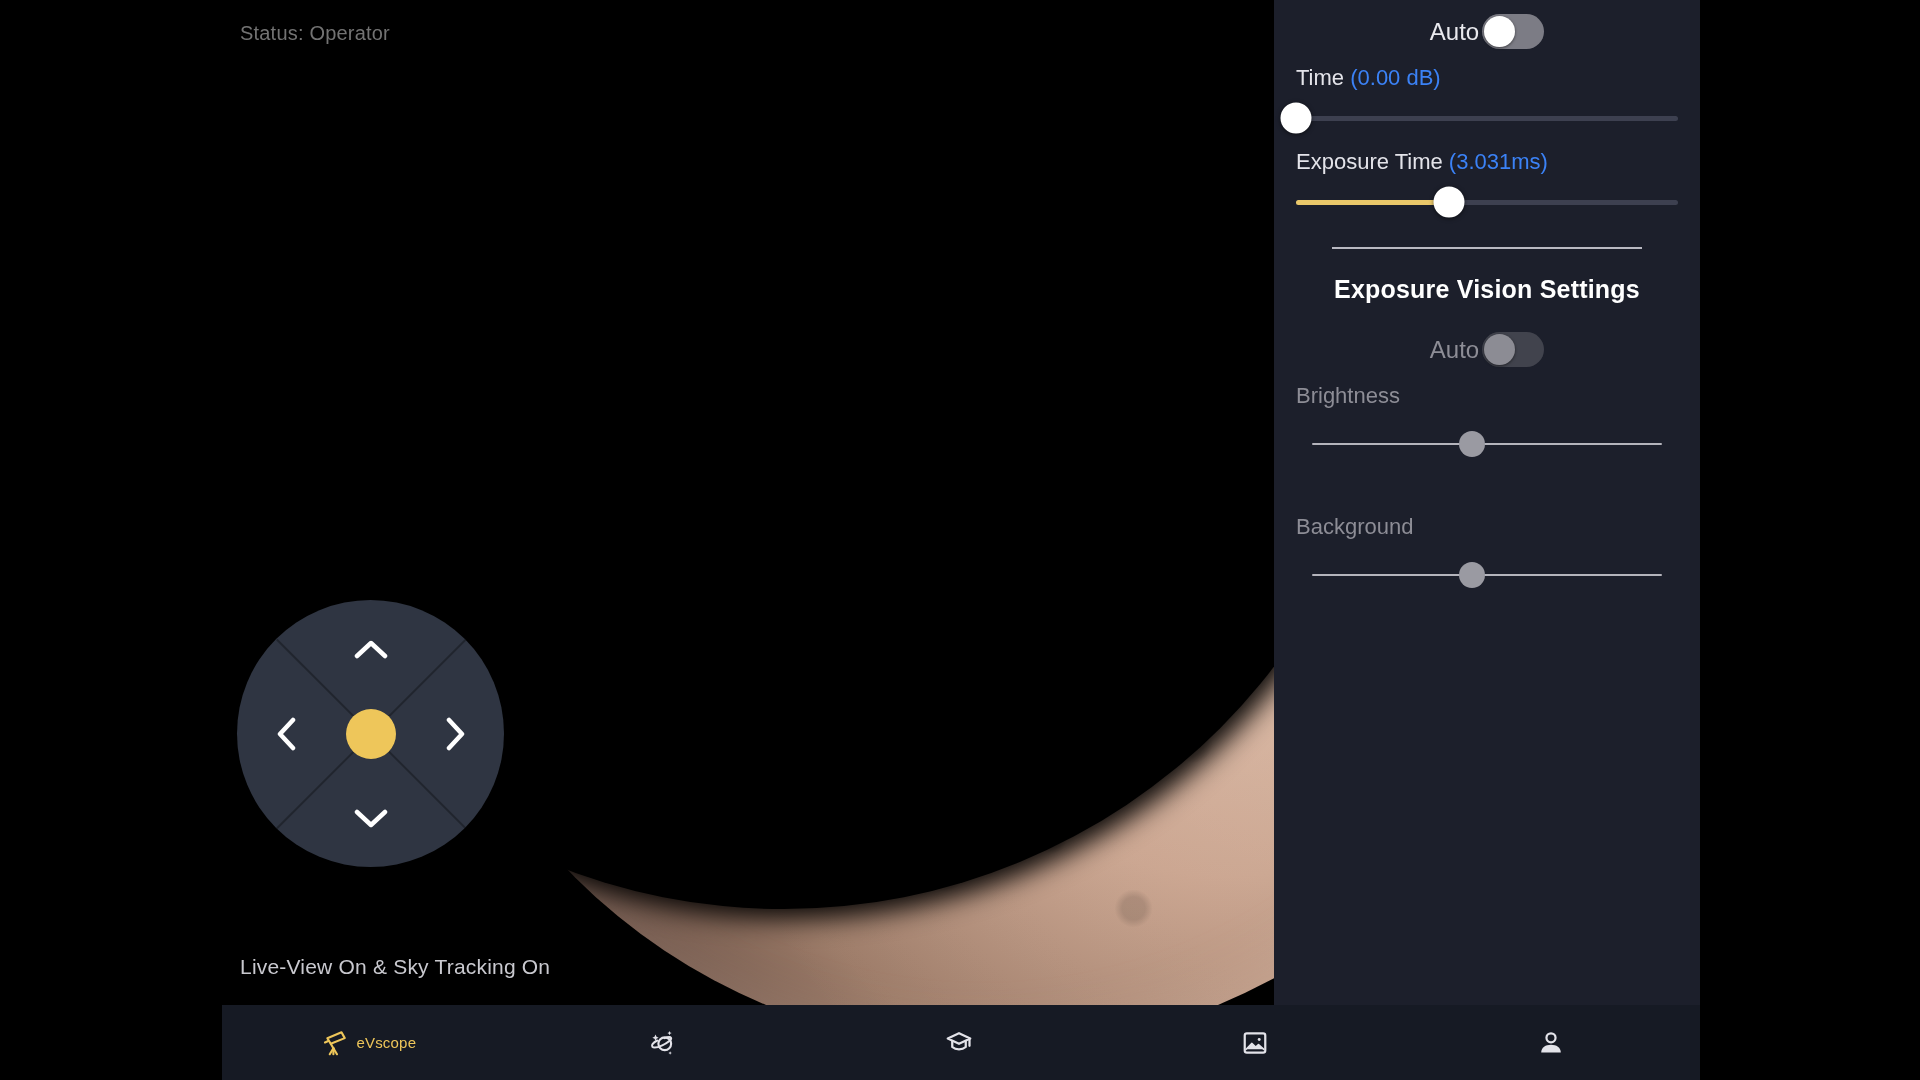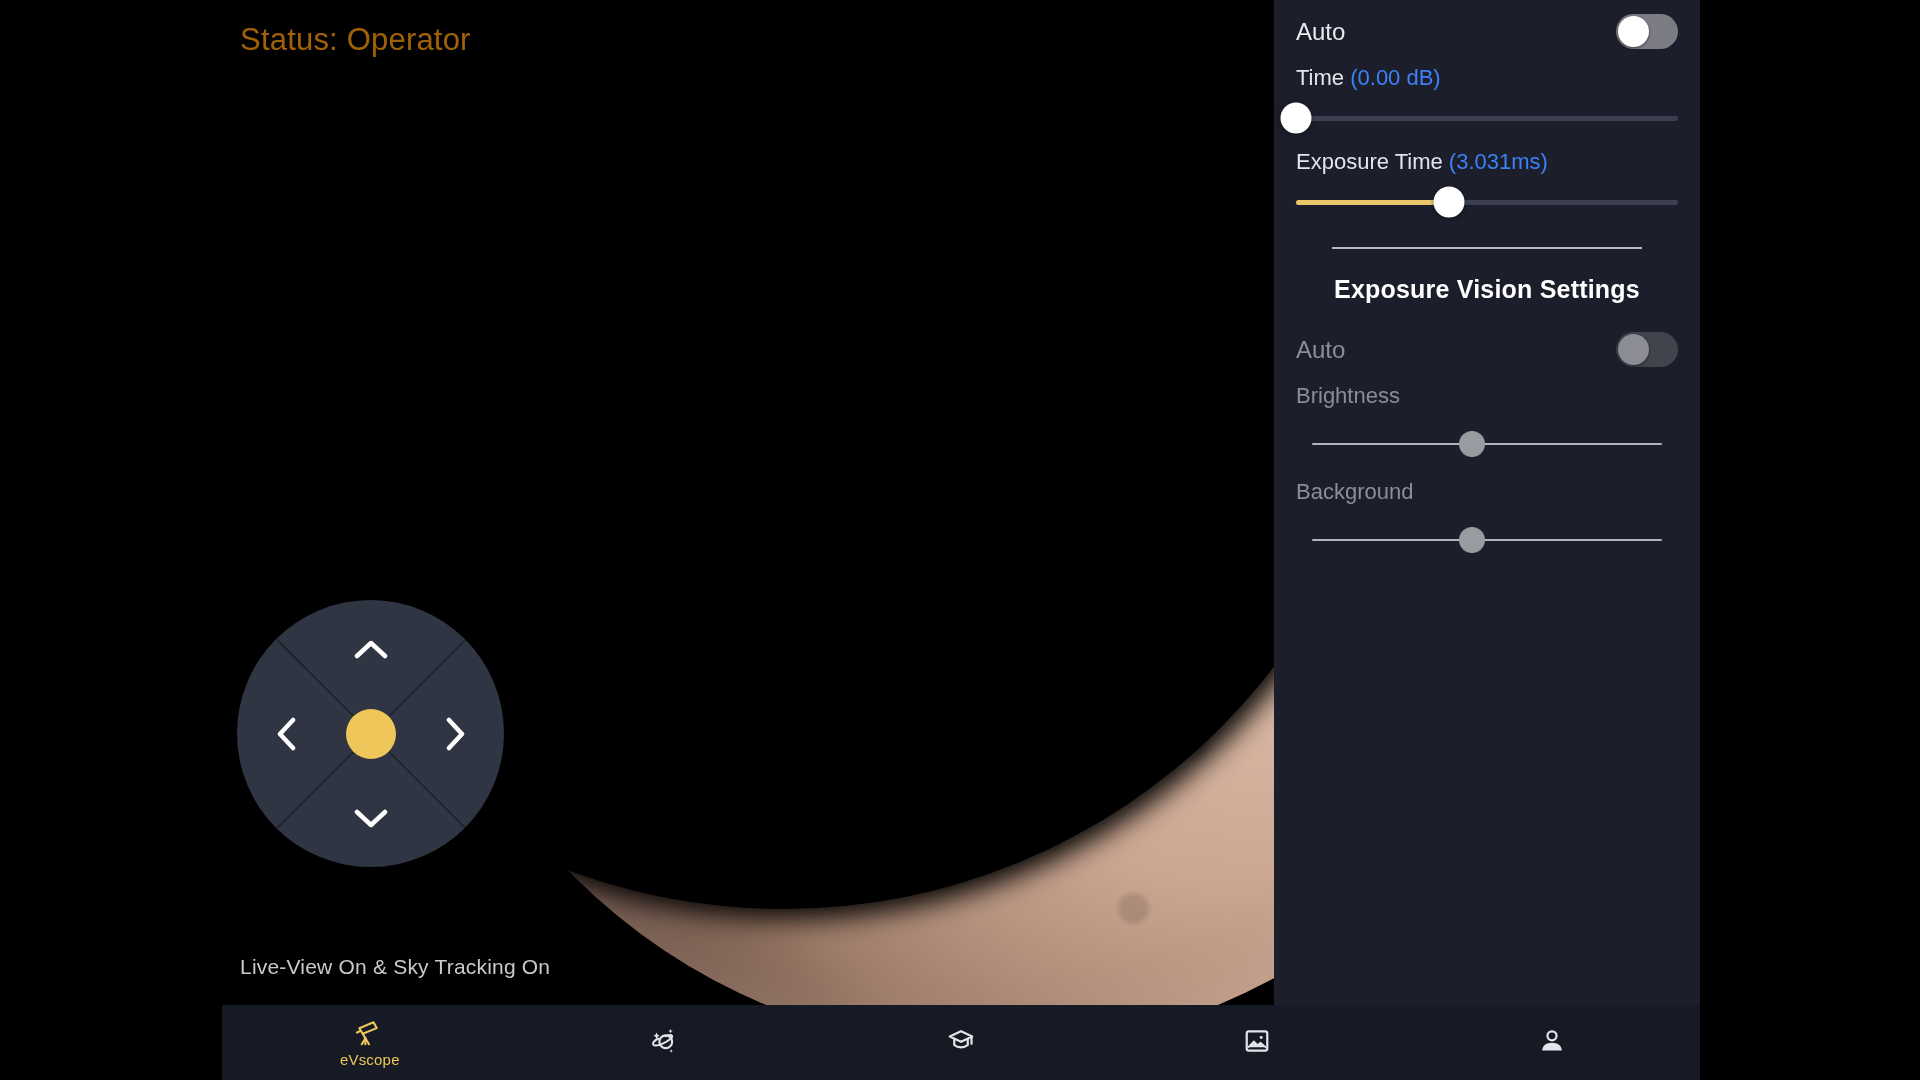--- a/index.html
+++ b/index.html
@@ -78,21 +78,21 @@
       radial-gradient(circle at 80% 52%, rgba(0,0,0,0.25) 0 1.3%, transparent 2.0%),
       radial-gradient(circle at 67% 74%, rgba(0,0,0,0.3) 0 1.0%, transparent 1.7%),
       radial-gradient(circle at 55% 82%, rgba(0,0,0,0.35) 0 0.8%, transparent 1.4%),
       radial-gradient(circle at 46% 85%, rgba(0,0,0,0.3) 0 1.0%, transparent 1.6%),
       radial-gradient(circle at 85% 62%, rgba(255,235,215,0.18) 0 2.0%, transparent 3.2%),
       radial-gradient(circle at 62% 88%, rgba(0,0,0,0.25) 0 0.9%, transparent 1.5%);
   }
 
   .status-top {
     position: absolute; left: 18px; top: 22px;
-    color: #a16207; font-size: 31px; letter-spacing: 0.2px;
+    color: #737373; font-size: 20px; letter-spacing: 0.2px;
     text-shadow: 0 1px 3px rgba(0,0,0,0.9);
     z-index: 6;
   }
   .status-bottom {
     position: absolute; left: 18px; bottom: 26px;
     color: #c9c9cf; font-size: 21px; letter-spacing: 0.2px;
     text-shadow: 0 1px 3px rgba(0,0,0,0.9);
     z-index: 6;
   }
 
@@ -144,21 +144,21 @@
     z-index: 30;
   }
   .panel-title {
     color: #fff; font-size: 25px; font-weight: bold;
     text-align: center; padding-top: 10px;
     letter-spacing: 0.2px;
   }
   .panel-title.second { padding-top: 0; }
 
   .auto-row {
-    display: flex; align-items: center; justify-content: space-between;
+    display: flex; align-items: center; justify-content: center;
     gap: 3px; margin-top: 14px;
   }
   .auto-label { font-size: 24px; color: #e9e9ee; }
   .auto-label.dim { color: #8d8d96; }
 
   .toggle {
     width: 62px; height: 35px; border-radius: 18px;
     background: #7c7c85; position: relative; flex: none;
   }
   .toggle .knob {
@@ -219,21 +219,21 @@
   #bottomnav {
     position: absolute;
     left: 222px; bottom: 0;
     width: 1478px; height: 75px;
     background: #161a24;
     display: flex; align-items: center;
     z-index: 45;
   }
   .nav-item {
     flex: 1;
-    display: flex; flex-direction: column;
+    display: flex; flex-direction: row;
     align-items: center; justify-content: center;
     gap: 3px; height: 100%;
     color: #e3e3e9;
   }
   .nav-item.active { color: #eec65a; }
   .nav-label { font-size: 15px; letter-spacing: 0.2px; }
   .nav-icon { display: flex; align-items: center; justify-content: center; height: 30px; }
   .nav-icon svg { display: block; }
 </style>
 </head>
@@ -342,21 +342,21 @@
     </div>
 
     <div class="field" style="">
       <div class="field-label dim">Brightness</div>
       <div class="slider plain" id="brightness-slider">
         <div class="track"></div>
         <div class="thumb" style="left: 46%;"></div>
       </div>
     </div>
 
-    <div class="field" style="margin-top:20px;">
+    <div class="field" style="margin-top:55px;">
       <div class="field-label dim">Background</div>
       <div class="slider plain" id="background-slider">
         <div class="track"></div>
         <div class="thumb" style="left: 46%;"></div>
       </div>
     </div>
   </div>
 
   <div id="bottomnav">
 

